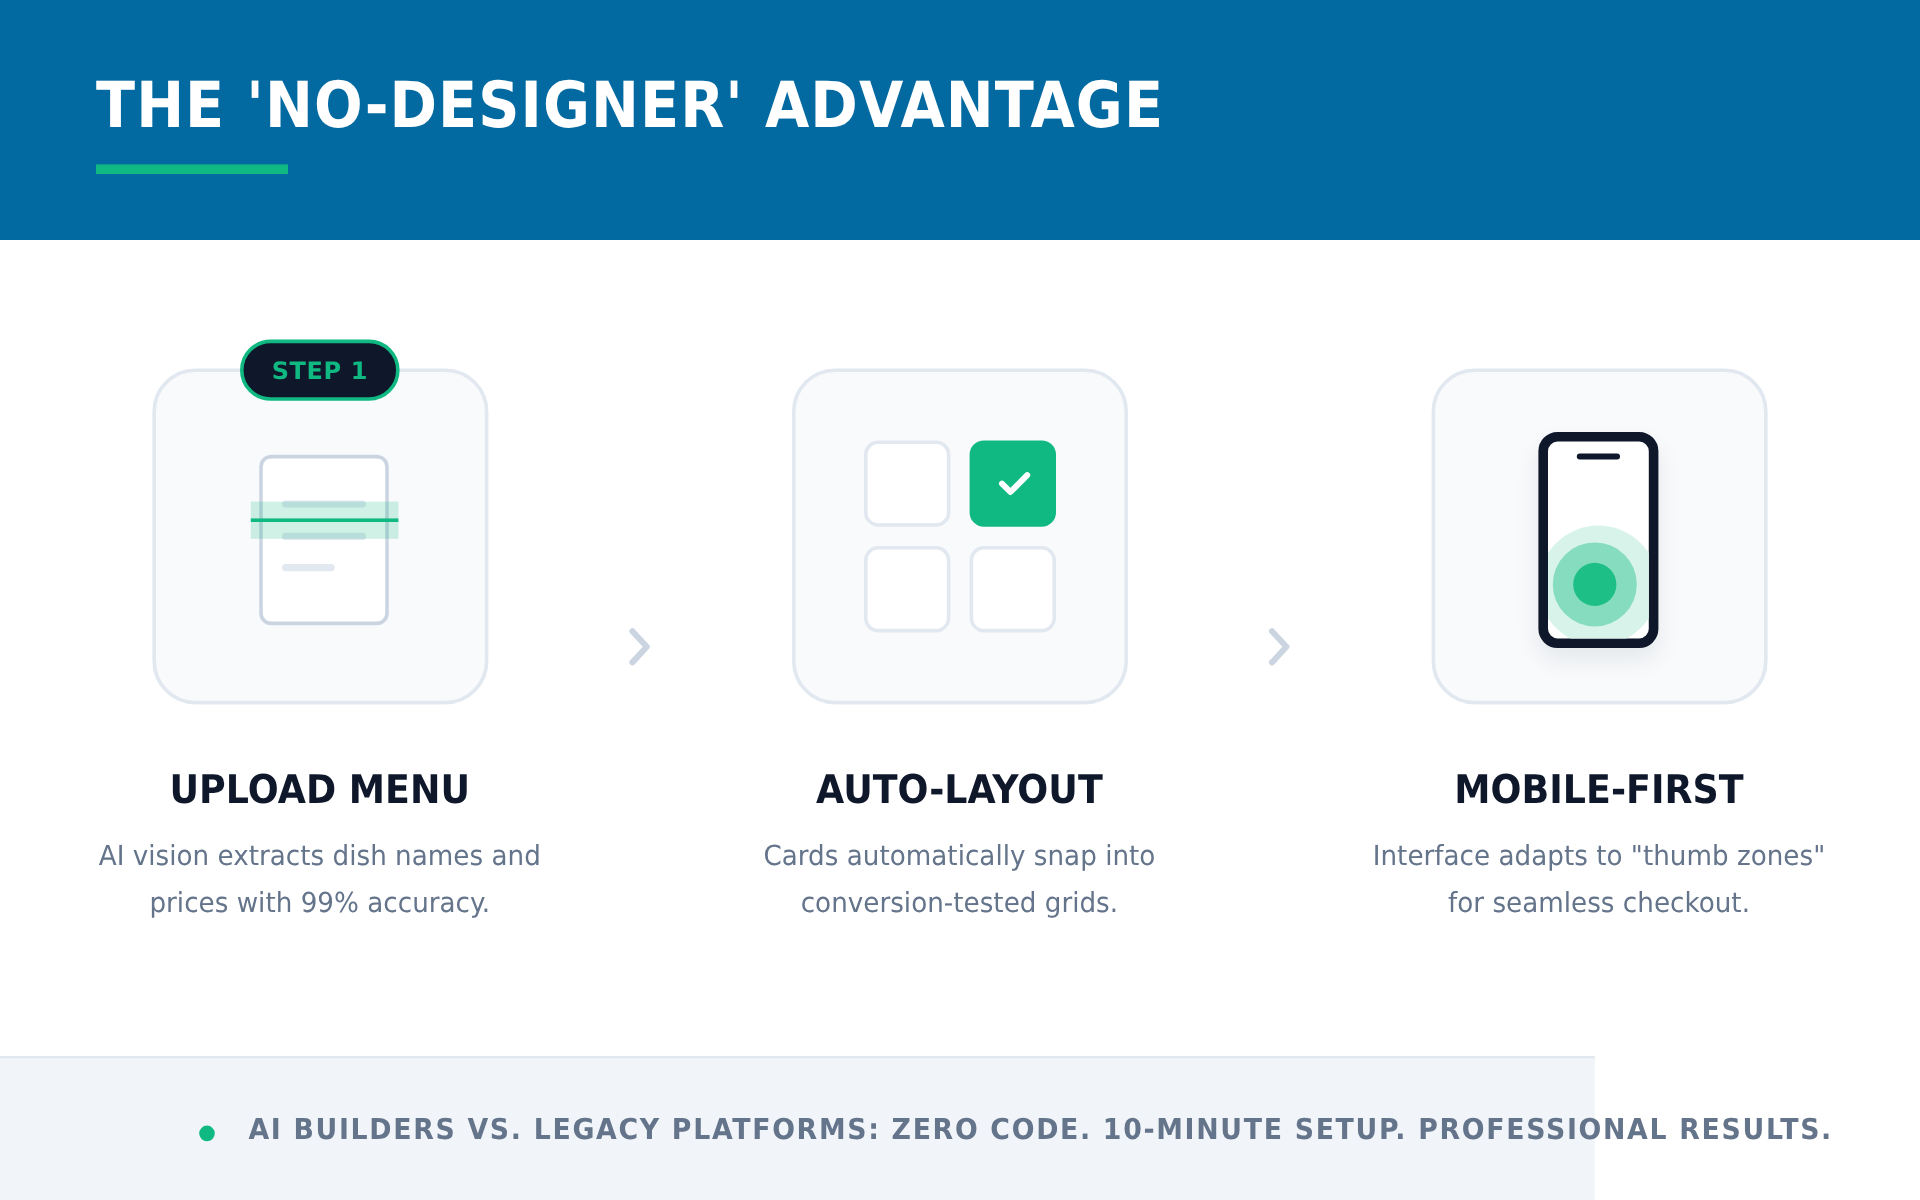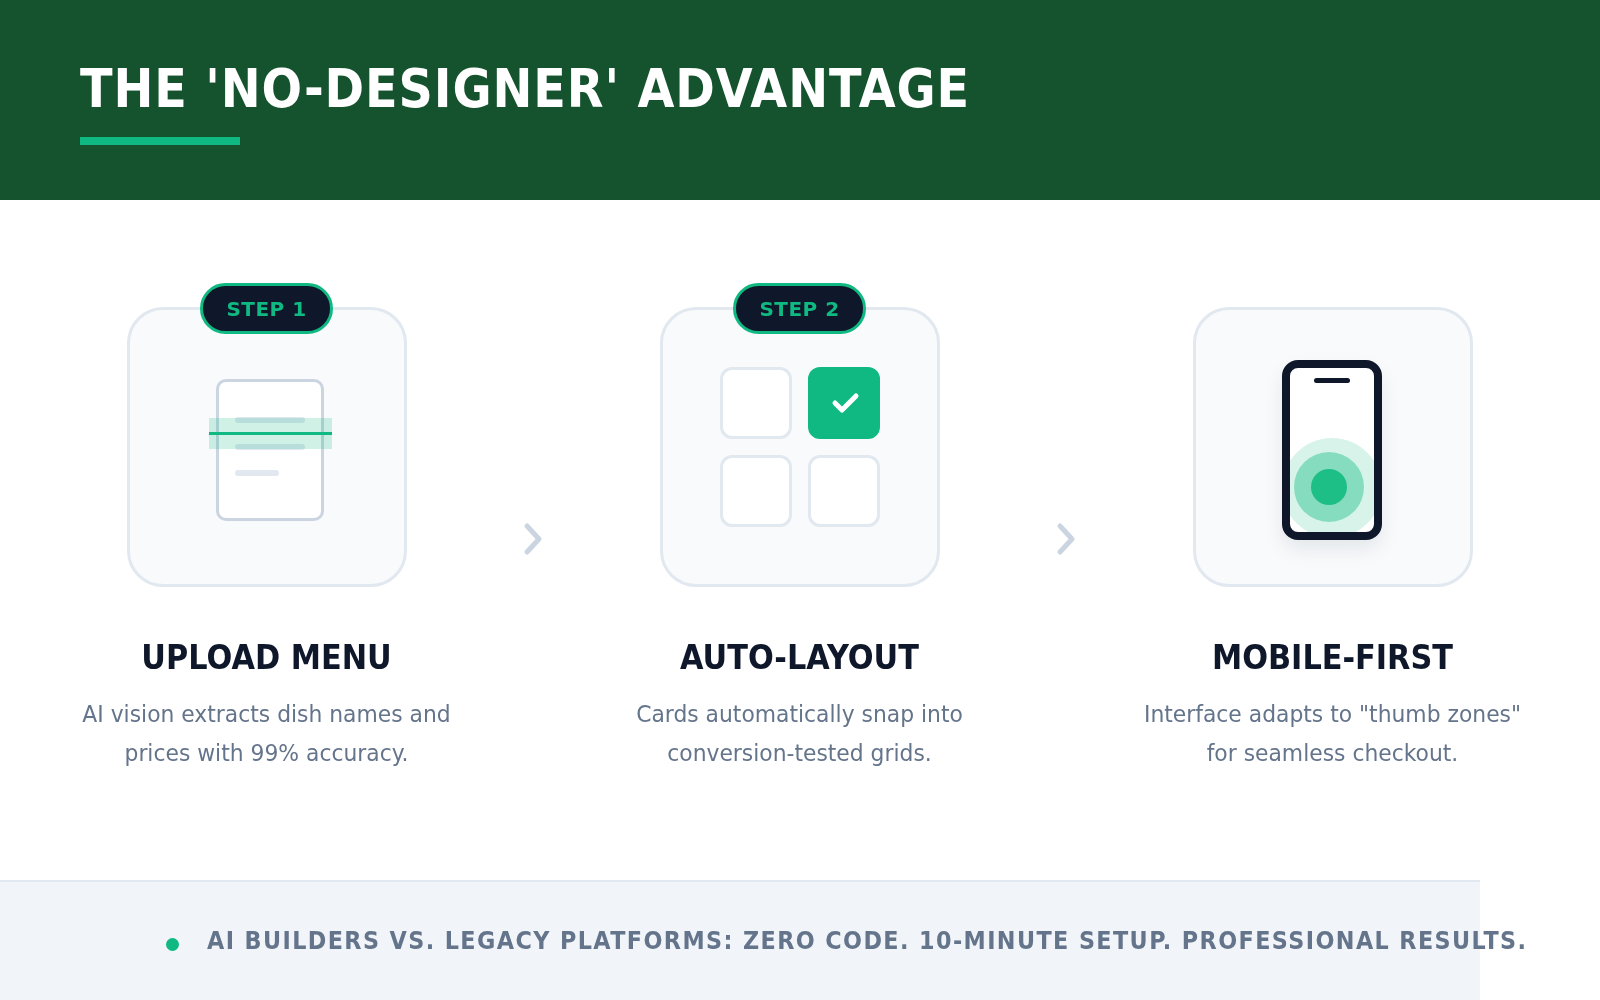--- a/index.html
+++ b/index.html
@@ -1,21 +1,21 @@
 <!DOCTYPE html>
 <html><head>
 <meta charset="utf-8">
 <style>
   * { box-sizing: border-box; margin: 0; padding: 0; }
   html, body { width: 1600px; height: 1000px; overflow: hidden; background: #ffffff; }
   body { font-family: "DejaVu Sans", sans-serif; position: relative; }
 
   .header {
     position: absolute; left: 0; top: 0; width: 1600px; height: 200px;
-    background: #14532d;
+    background: #0369a1;
   }
   .header-title {
     position: absolute; left: 80px; top: 58px;
     font-family: "DejaVu Sans", sans-serif; font-weight: bold;
     font-size: 53px; letter-spacing: 1px; color: #ffffff; white-space: nowrap;
     transform: scaleX(0.9); transform-origin: left center;
   }
   .header-accent {
     position: absolute; left: 80px; top: 137px; width: 160px; height: 8px;
     background: #10b981;
@@ -77,21 +77,21 @@
   }
   .notch {
     position: absolute; left: 24px; top: 10px; width: 36px; height: 5px;
     background: #0f172a; border-radius: 3px;
   }
   .zone { position: absolute; border-radius: 50%; }
 
   .chevron { position: absolute; top: 522px; }
 
   .footer {
-    position: absolute; left: 0; top: 880px; width: 1480px; height: 120px;
+    position: absolute; left: 0; top: 880px; width: 1329px; height: 120px;
     background: #f1f5f9; border-top: 2px solid #e2e8f0;
   }
   .footer-dot {
     position: absolute; left: 166px; top: 56px; width: 13px; height: 13px;
     border-radius: 50%; background: #10b981;
   }
   .footer-text {
     position: absolute; left: 207px; top: 45px; white-space: nowrap;
     font-weight: bold; font-size: 24px; letter-spacing: 1.5px; color: #64748b;
     transform: scaleX(0.93); transform-origin: left center;
@@ -123,21 +123,20 @@
     <div>AI vision extracts dish names and</div>
     <div>prices with 99% accuracy.</div>
   </div>
 </div>
 
 <svg class="chevron" style="left:522px;" width="22" height="34" viewBox="0 0 22 34">
   <polyline points="5,4 17,17 5,30" fill="none" stroke="#cbd5e1" stroke-width="5" stroke-linecap="round" stroke-linejoin="round"></polyline>
 </svg>
 
 <div class="step" style="left:533px;">
-  <div class="badge">STEP 2</div>
   <div class="card">
     <div>
       <div class="tile" style="left:57px; top:57px;"></div>
       <div class="tile active" style="left:145px; top:57px;">
         <svg width="30" height="26" viewBox="0 0 30 26">
           <polyline points="4,13 11,20 25,6" fill="none" stroke="#ffffff" stroke-width="5" stroke-linecap="round" stroke-linejoin="round"></polyline>
         </svg>
       </div>
       <div class="tile" style="left:57px; top:145px;"></div>
       <div class="tile" style="left:145px; top:145px;"></div>

